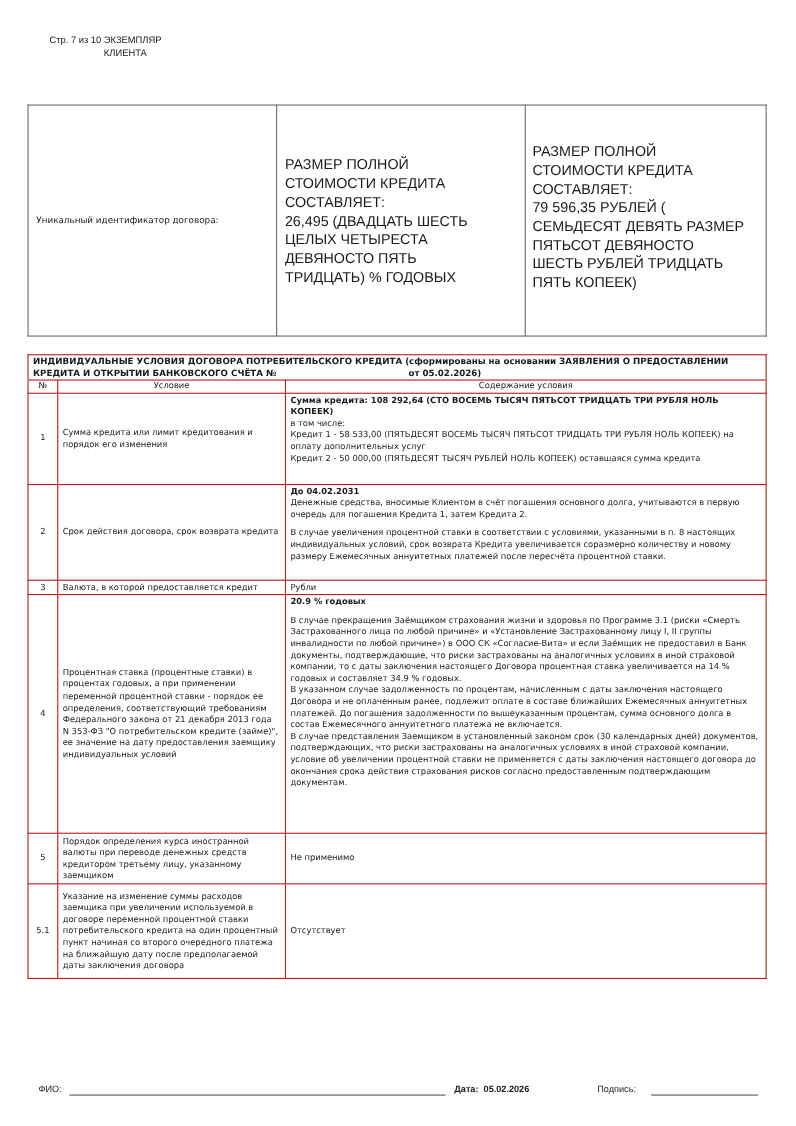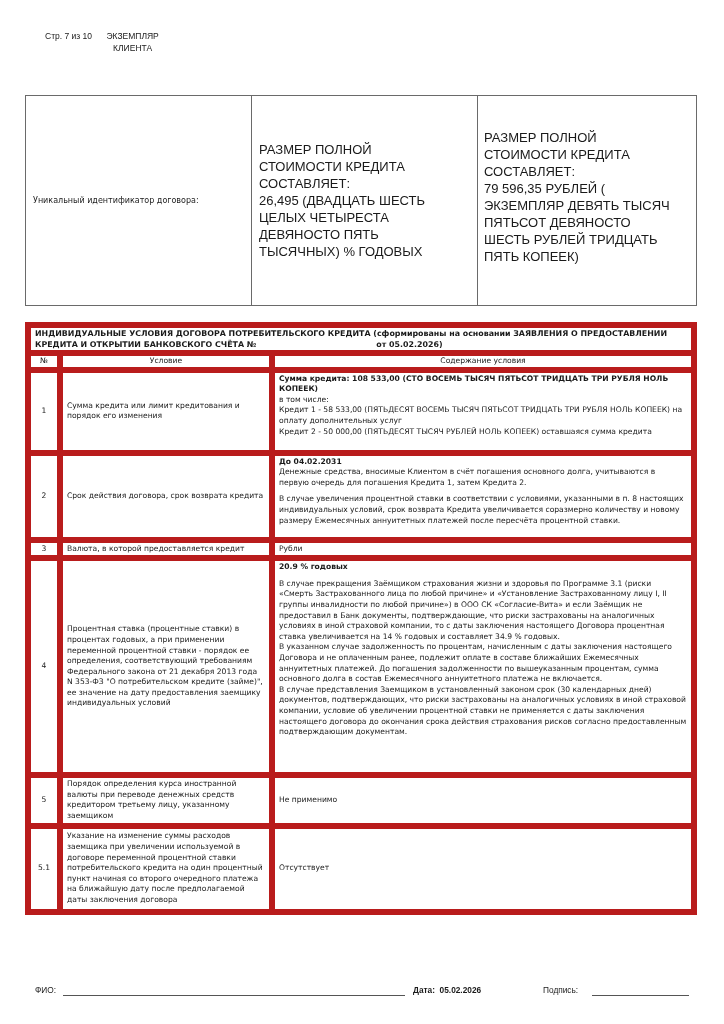--- a/index.html
+++ b/index.html
@@ -1,31 +1,31 @@
 <!DOCTYPE html>
 <html><head>
 <meta charset="utf-8">
 <style>
   html, body { margin:0; padding:0; background:#fff; }
   body { width:724px; height:1024px; position:relative; overflow:hidden;
          font-family:"Liberation Sans", sans-serif; color:#1a1a1a; }
   .hdr { position:absolute; left:45px; top:30px; font-size:8.5px; line-height:12px; }
   .hdr .pg { display:inline-block; vertical-align:top; }
-  .hdr .copy { display:inline-block; vertical-align:top; margin-left:12px; text-align:center; }
+  .hdr .copy { display:inline-block; vertical-align:top; }
 
   table { border-collapse:collapse; position:absolute; }
   .top { left:25px; top:95px; width:672px; height:211px; }
   .top td { border:1px solid #6a6a6a; vertical-align:middle; padding:0 6px; }
   .top .c1 { width:212px; font-size:8px; font-family:"DejaVu Sans", sans-serif; padding-left:7px; }
   .top .c2 { width:212px; font-size:13px; line-height:17px; padding-left:7px; }
   .top .c3 { font-size:13px; line-height:17px; padding-left:6px; vertical-align:top; padding-top:33px; }
   .top .c2 span, .top .c3 span { display:block; }
 
   .main { left:25px; top:322px; width:672px; font-family:"DejaVu Sans", sans-serif; font-size:7.6px; line-height:10.6px; }
-  .main td { border:6px solid #b91c1c; padding:1px 4px; vertical-align:middle; }
+  .main td { border:1px solid #b91c1c; padding:1px 4px; vertical-align:middle; }
   .main .title { font-weight:bold; font-size:7.9px; line-height:10.5px; padding:1px 4px 0 4px; border-bottom:none; }
   .main .subtitle { padding:0 4px 1px 4px; border-top:none; }
   .main .colhdr td { text-align:center; padding:0 4px; }
   .main .num { width:18px; text-align:center; padding:0; }
   .main .cond { width:198px;margin-top:44px; }
   .main .content { vertical-align:top; }
   .main .content p { margin:0; }
   .main .content .gap { margin-top:6px; }
   .b { font-weight:bold; }
   .spacer { display:inline-block; width:120px; }
@@ -53,28 +53,28 @@
   <tbody>
       <tr>
     <td class="c1">Уникальный идентификатор договора:</td>
     <td class="c2">
       <span>РАЗМЕР ПОЛНОЙ</span>
       <span>СТОИМОСТИ КРЕДИТА</span>
       <span>СОСТАВЛЯЕТ:</span>
       <span>26,495 (ДВАДЦАТЬ ШЕСТЬ</span>
       <span>ЦЕЛЫХ ЧЕТЫРЕСТА</span>
       <span>ДЕВЯНОСТО ПЯТЬ</span>
-      <span>ТЫСЯЧНЫХ) % ГОДОВЫХ</span>
+      <span>ТРИДЦАТЬ) % ГОДОВЫХ</span>
     </td>
     <td class="c3">
       <span>РАЗМЕР ПОЛНОЙ</span>
       <span>СТОИМОСТИ КРЕДИТА</span>
       <span>СОСТАВЛЯЕТ:</span>
       <span>79 596,35 РУБЛЕЙ (</span>
-      <span>ЭКЗЕМПЛЯР ДЕВЯТЬ ТЫСЯЧ</span>
+      <span>СЕМЬДЕСЯТ ДЕВЯТЬ РАЗМЕР</span>
       <span>ПЯТЬСОТ ДЕВЯНОСТО</span>
       <span>ШЕСТЬ РУБЛЕЙ ТРИДЦАТЬ</span>
       <span>ПЯТЬ КОПЕЕК)</span>
     </td>
   </tr>
 </tbody>
   </table>
 
 <table class="main">
   <tbody>
@@ -86,21 +86,21 @@
   <tr class="colhdr">
     <td class="num">№</td>
     <td class="cond">Условие</td>
     <td>Содержание условия</td>
   </tr>
 
   <tr style="height:83px">
     <td class="num">1</td>
     <td class="cond">Сумма кредита или лимит кредитования и порядок его изменения</td>
     <td class="content">
-      <p class="b">Сумма кредита: 108 533,00 (СТО ВОСЕМЬ ТЫСЯЧ ПЯТЬСОТ ТРИДЦАТЬ ТРИ РУБЛЯ НОЛЬ КОПЕЕК)</p>
+      <p class="b">Сумма кредита: 108 292,64 (СТО ВОСЕМЬ ТЫСЯЧ ПЯТЬСОТ ТРИДЦАТЬ ТРИ РУБЛЯ НОЛЬ КОПЕЕК)</p>
       <p>в том числе:</p>
       <p>Кредит 1 - 58 533,00 (ПЯТЬДЕСЯТ ВОСЕМЬ ТЫСЯЧ  ПЯТЬСОТ ТРИДЦАТЬ ТРИ РУБЛЯ НОЛЬ КОПЕЕК) на оплату дополнительных услуг</p>
       <p>Кредит 2 - 50 000,00 (ПЯТЬДЕСЯТ ТЫСЯЧ  РУБЛЕЙ  НОЛЬ КОПЕЕК) оставшаяся сумма кредита</p>
     </td>
   </tr>
 
   <tr style="height:87px">
     <td class="num">2</td>
     <td class="cond">Срок действия договора, срок возврата кредита</td>
     <td class="content">

